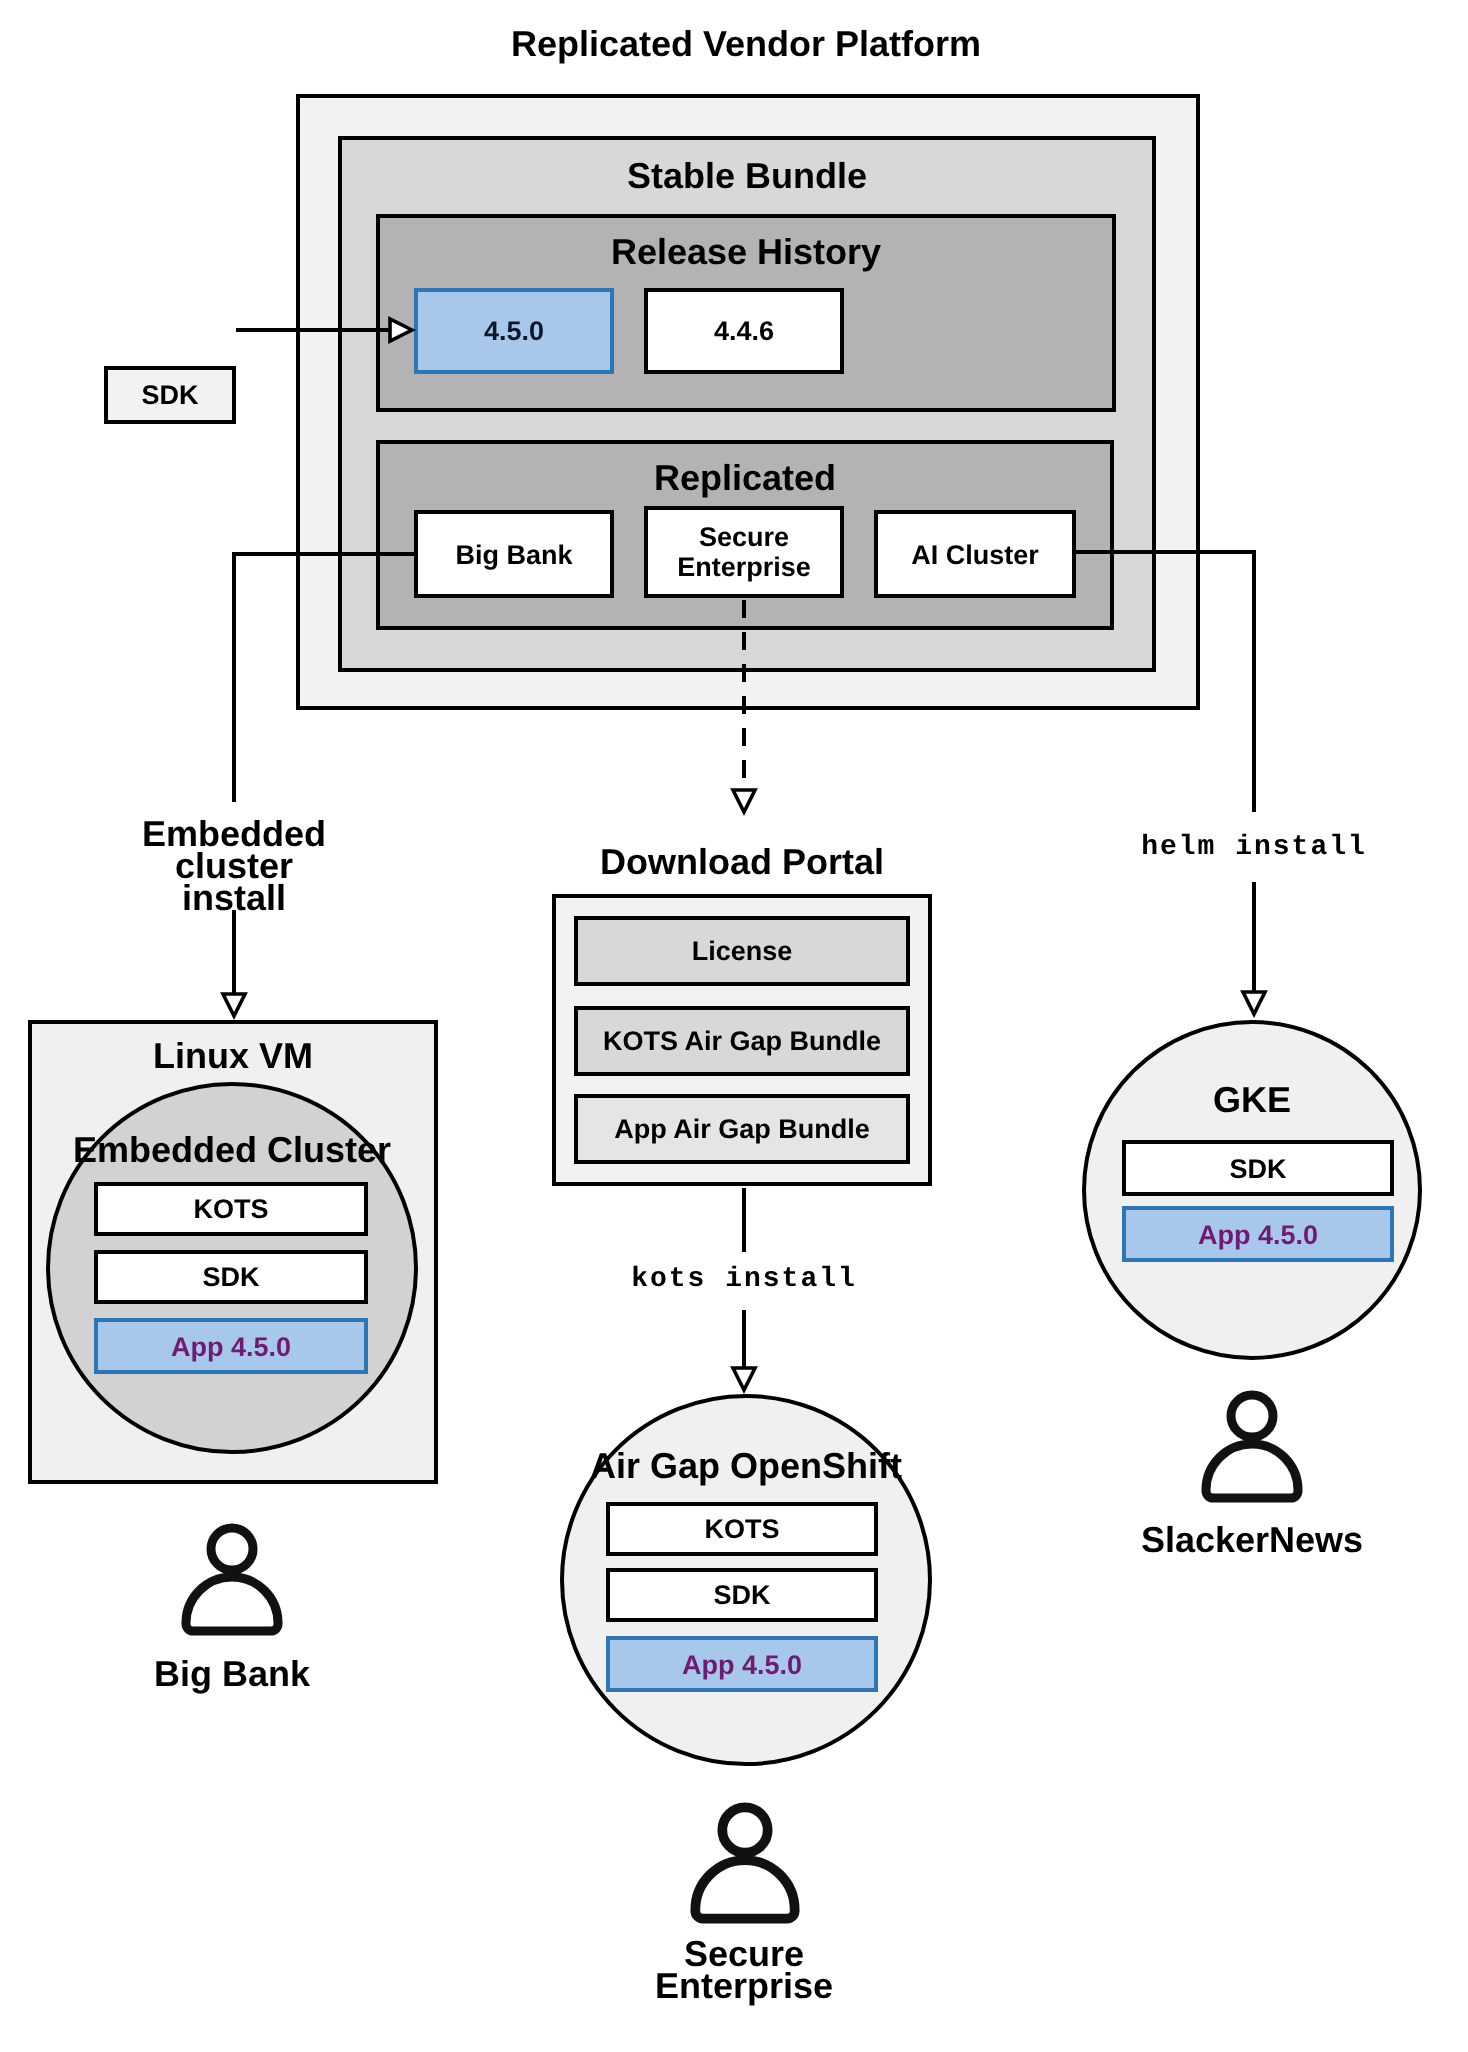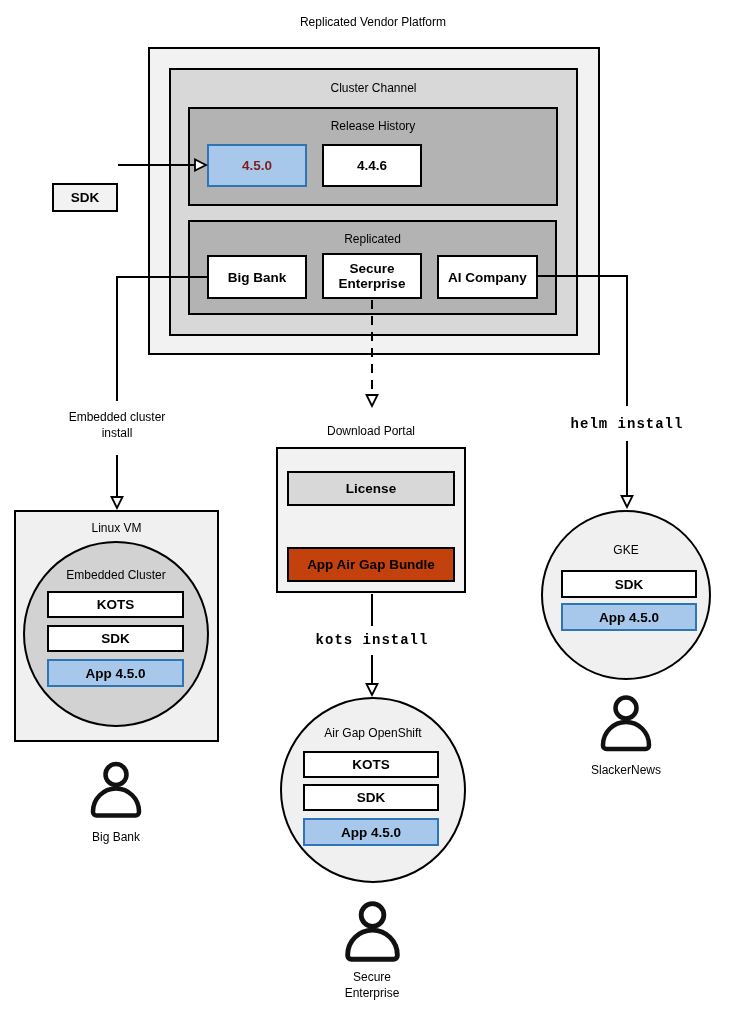--- a/index.html
+++ b/index.html
@@ -1,70 +1,71 @@
 <!DOCTYPE html>
 <html><head>
 <meta charset="utf-8">
 <style>
   html,body{margin:0;padding:0;background:#fff;}
   #canvas{position:relative;width:734px;height:1026px;background:#fff;
           font-family:"Liberation Sans",sans-serif;overflow:hidden;}
   .abs{position:absolute;box-sizing:border-box;}
   .box{border:2px solid #000;}
-  .lbl{font-weight:normal;font-size:12px;color:#000;text-align:center;line-height:16px;}
+  .lbl{font-weight:bold;font-size:18px;color:#000;text-align:center;line-height:16px;}
   .chip{border:2px solid #000;background:#fff;display:flex;align-items:center;justify-content:center;
         font-weight:bold;font-size:13.5px;color:#000;text-align:center;line-height:15px;}
-  .chip.hl{background:#a7c8ea;border-color:#2e75b6;color:#000000;}
-  .chip.hl-dark{color:#7f1d1d;}
+  .chip.hl{background:#a7c8ea;border-color:#2e75b6;color:#701a75;}
+  .chip.hl-dark{color:#0f172a;}
   .circle{border-radius:50%;}
   .mono{font-family:"Liberation Mono","DejaVu Sans Mono",monospace;font-weight:bold;
         font-size:14px;letter-spacing:1px;color:#000;text-align:center;}
   .center-x{transform:translateX(-50%);}
   .preline{white-space:pre-line;}
   .toplabel{position:absolute;top:0;left:0;right:0;text-align:center;}
   svg.overlay{position:absolute;left:0;top:0;pointer-events:none;}
 </style>
 </head>
 <body>
 
 <div id="canvas">
 
   <div class="abs lbl center-x" style="left:373px;top:14px;width:260px;">Replicated Vendor Platform</div>
 
   <div class="abs box" style="left:148px;top:47px;width:452px;height:308px;background:#f2f2f2;"></div>
 
   <div class="abs box" style="left:169px;top:68px;width:409px;height:268px;background:#d8d8d8;">
-    <div class="lbl toplabel" style="top:10px;">Cluster Channel</div>
+    <div class="lbl toplabel" style="top:10px;">Stable Bundle</div>
   </div>
 
   <div class="abs box" style="left:188px;top:107px;width:370px;height:99px;background:#b3b3b3;">
     <div class="lbl toplabel" style="top:9px;">Release History</div>
   </div>
   <div class="abs chip hl hl-dark" style="left:207px;top:144px;width:100px;height:43px;">4.5.0</div>
   <div class="abs chip" style="left:322px;top:144px;width:100px;height:43px;">4.4.6</div>
 
   <div class="abs box" style="left:188px;top:220px;width:369px;height:95px;background:#b3b3b3;">
     <div class="lbl toplabel" style="top:9px;">Replicated</div>
   </div>
   <div class="abs chip" style="left:207px;top:255px;width:100px;height:44px;">Big Bank</div>
   <div class="abs chip preline" style="left:322px;top:253px;width:100px;height:46px;">Secure
 Enterprise</div>
-  <div class="abs chip" style="left:437px;top:255px;width:101px;height:44px;">AI Company</div>
+  <div class="abs chip" style="left:437px;top:255px;width:101px;height:44px;">AI Cluster</div>
 
   <div class="abs chip" style="left:52px;top:183px;width:66px;height:29px;background:#f2f2f2;">SDK</div>
 
   <div class="abs lbl center-x preline" style="left:117px;top:409px;width:140px;">Embedded cluster
 install</div>
   <div class="abs lbl center-x" style="left:371px;top:423px;width:160px;">Download Portal</div>
   <div class="abs mono center-x" style="left:627px;top:416px;width:160px;">helm install</div>
   <div class="abs mono center-x" style="left:372px;top:632px;width:160px;">kots install</div>
 
   <div class="abs box" style="left:276px;top:447px;width:190px;height:146px;background:#f2f2f2;"></div>
-  <div class="abs chip" style="left:287px;top:458px;width:168px;height:35px;background:#d8d8d8;margin-top:13px;">License</div>
-  <div class="abs chip" style="left:287px;top:547px;width:168px;height:35px;background:#c2410c;">App Air Gap Bundle</div>
+  <div class="abs chip" style="left:287px;top:458px;width:168px;height:35px;background:#d8d8d8;">License</div>
+  <div class="abs chip" style="left:287px;top:503px;width:168px;height:35px;background:#d8d8d8;">KOTS Air Gap Bundle</div>
+  <div class="abs chip" style="left:287px;top:547px;width:168px;height:35px;background:#e5e5e5;">App Air Gap Bundle</div>
 
   <div class="abs box" style="left:14px;top:510px;width:205px;height:232px;background:#f0f0f0;">
     <div class="lbl toplabel" style="top:8px;">Linux VM</div>
   </div>
   <div class="abs box circle" style="left:23px;top:541px;width:186px;height:186px;background:#d2d2d2;">
     <div class="lbl toplabel" style="top:24px;">Embedded Cluster</div>
   </div>
   <div class="abs chip" style="left:47px;top:591px;width:137px;height:27px;">KOTS</div>
   <div class="abs chip" style="left:47px;top:625px;width:137px;height:27px;">SDK</div>
   <div class="abs chip hl" style="left:47px;top:659px;width:137px;height:28px;">App 4.5.0</div>

